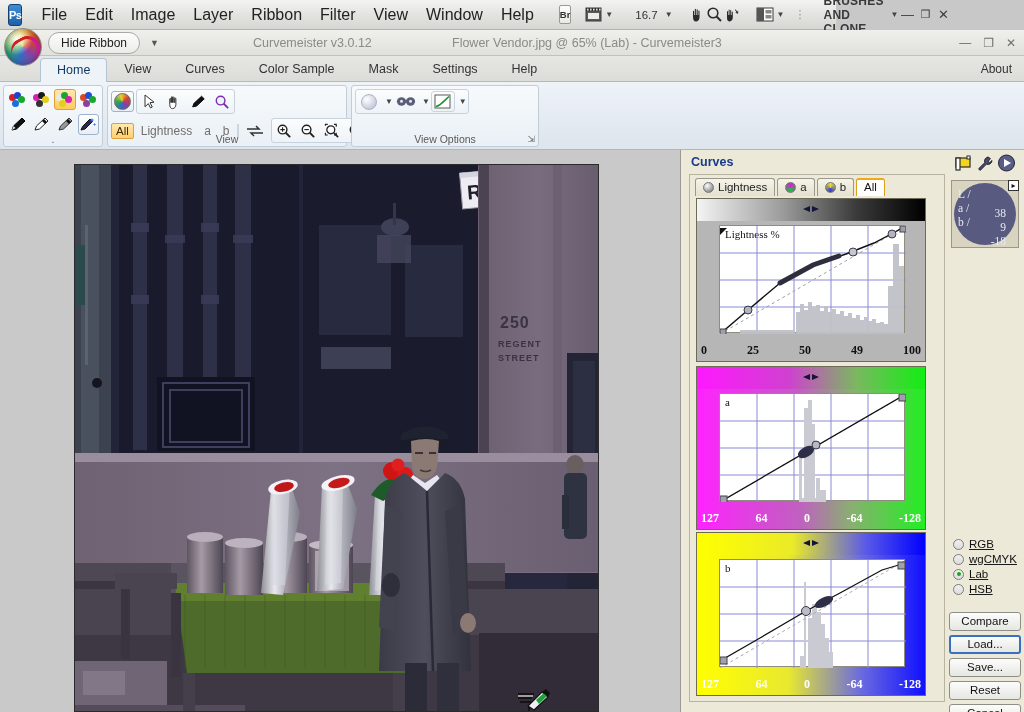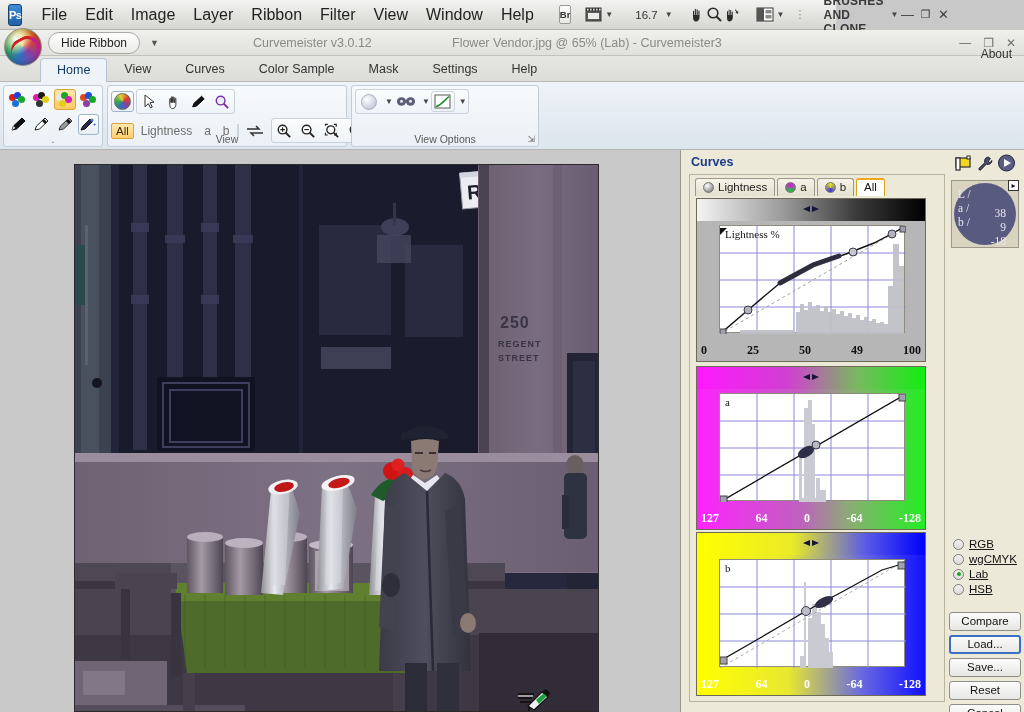--- a/index.html
+++ b/index.html
@@ -87,21 +87,21 @@
   }
   .rtab {
     padding:4px 16px 5px; font-size:12.5px; color:#333;
     border:1px solid transparent; border-bottom:none;
   }
   .rtab.active {
     background:#eef3f8; border-color:#b5c4d3;
     border-top-left-radius:4px; border-top-right-radius:4px;
     color:#143a63; position:relative; top:1px;
   }
-  .about { position:absolute; right:12px; bottom:20px; font-size:12px; color:#333; }
+  .about { position:absolute; right:12px; bottom:5px; font-size:12px; color:#333; }
 
   
   .ribbon {
     position:absolute; left:0; top:82px; width:1024px; height:68px;
     background:linear-gradient(#eef3f8,#e3eaf1 62%,#dde5ed);
     border-bottom:1px solid #b5b5b0;
     display:flex; align-items:flex-start; padding:3px 0 0 3px;
   }
   .rgroup {
     height:62px; border:1px solid #c3cdd8; border-radius:3px;

